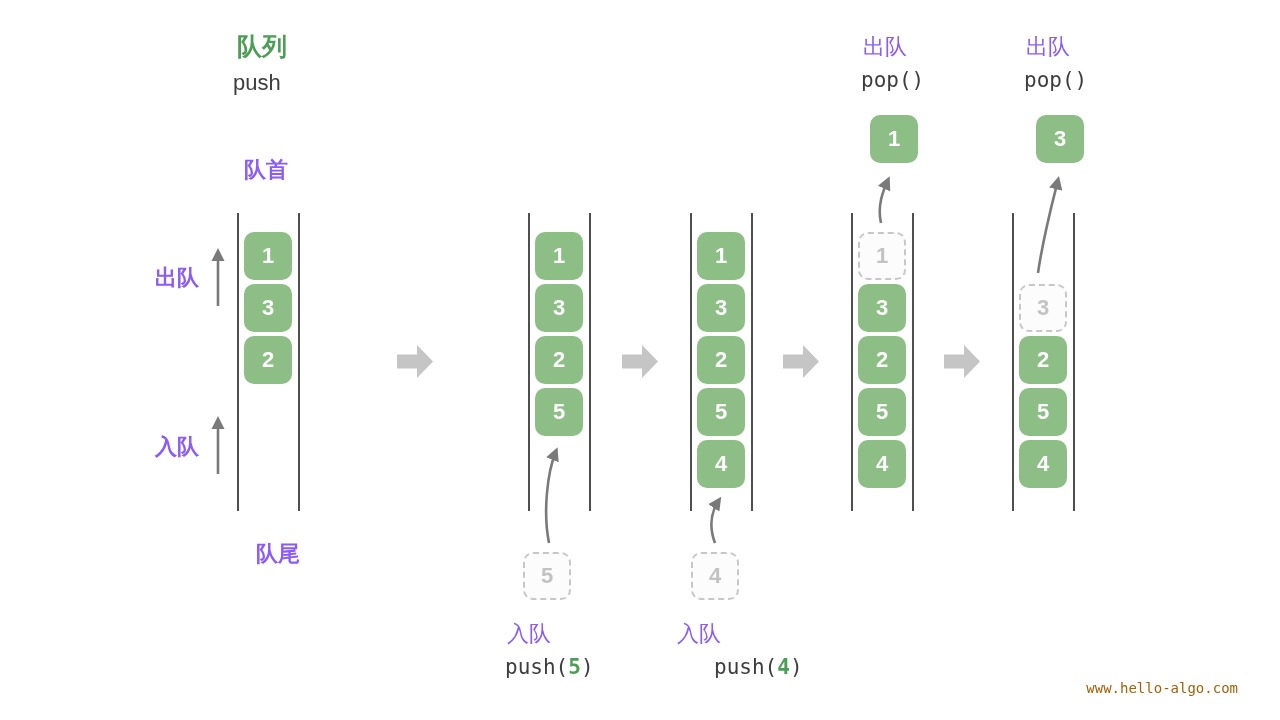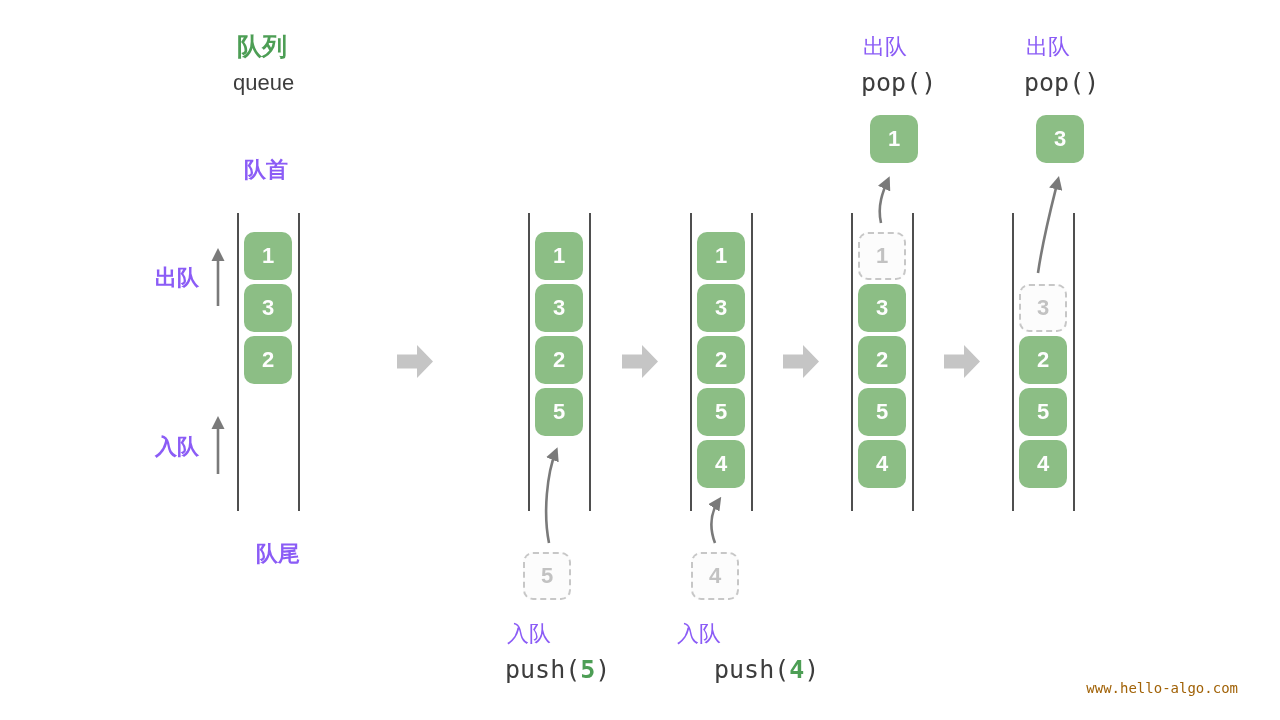--- a/index.html
+++ b/index.html
@@ -13,37 +13,37 @@
     position:absolute; width:48px; height:48px; border-radius:10px;
     background:#8cbe85; color:#fefefe; font-size:22px; font-weight:bold;
     display:flex; align-items:center; justify-content:center;
   }
   .box.dashed {
     background:#fcfcfc; border:2px dashed #c7c7c7; color:#c2c2c2;
   }
 
   .zh  { position:absolute; color:#8b5cf6; font-size:22px; white-space:nowrap; }
   .zh.bold { font-weight:bold;text-align:right; }
-  .mono { position:absolute; font-family:"DejaVu Sans Mono","Liberation Mono",monospace; font-size:25px; color:#3d3d3d; white-space:nowrap; }
+  .mono { position:absolute; font-family:"DejaVu Sans Mono","Liberation Mono",monospace; font-size:21px; color:#3d3d3d; white-space:nowrap; }
   .mono .arg { color:#4d9e55; font-weight:bold; }
 
   .title-zh { position:absolute; left:237px; top:30px; font-size:25px; font-weight:bold; color:#4d9e55; }
   .title-en { position:absolute; left:233px; top:70px; font-size:22px; color:#3d3d3d; }
 
   .watermark { position:absolute; right:42px; bottom:24px; font-family:"DejaVu Sans Mono","Liberation Mono",monospace; font-size:14px; color:#a16207; }
 
   svg.overlay { position:absolute; left:0; top:0; width:1280px; height:720px; pointer-events:none; }
 </style>
 </head>
 <body>
 
 <div class="canvas">
 
   <div class="title-zh">队列</div>
-  <div class="title-en">queue</div>
+  <div class="title-en">push</div>
 
   <div class="zh bold" style="left:244px; top:155px;">队首</div>
   <div class="zh bold" style="left:256px; top:539px;">队尾</div>
   <div class="zh bold" style="left:155px; top:263px;">出队</div>
   <div class="zh bold" style="left:155px; top:432px;">入队</div>
 
   <div>
     <div class="vline" style="left:237px;"></div>
     <div class="vline" style="left:298px;"></div>
     <div class="box" style="left:244px; top:232px;">1</div>

